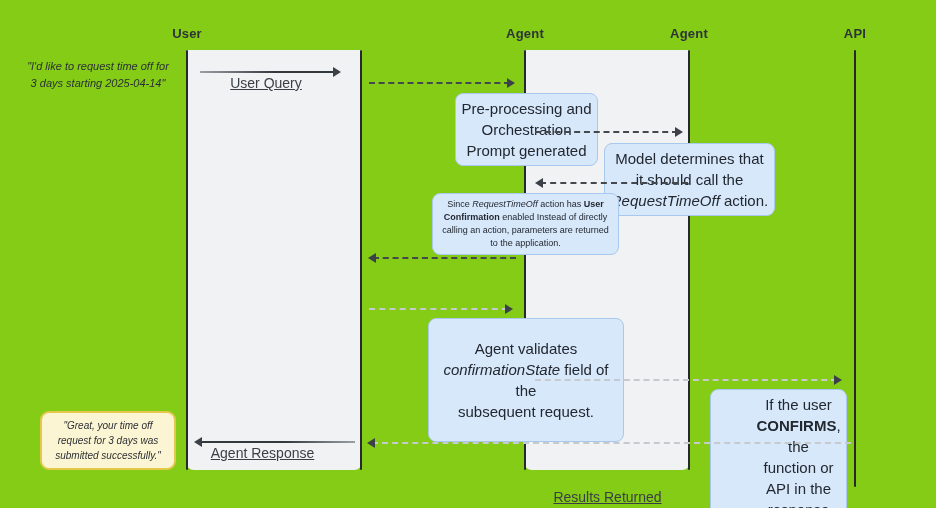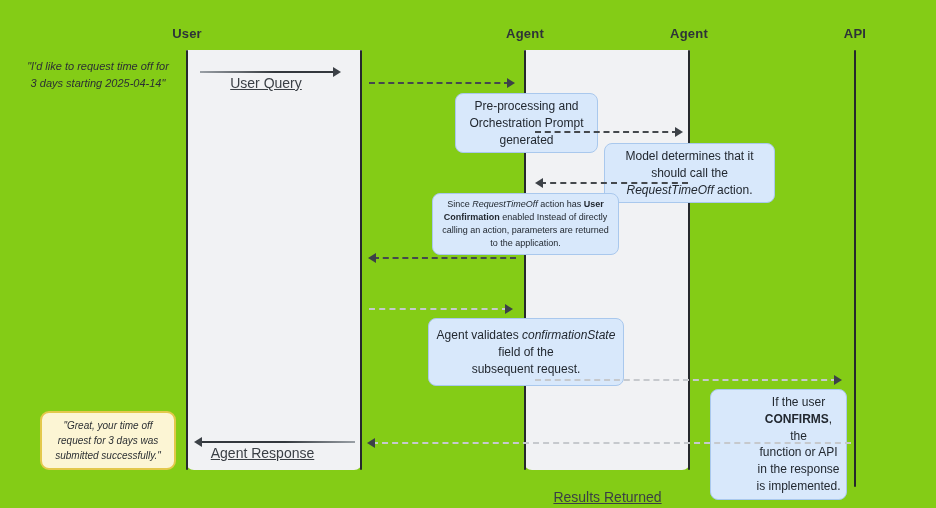--- a/index.html
+++ b/index.html
@@ -29,21 +29,21 @@
   .quote.boxed{
     font-size:10px;line-height:1.5;
     background:var(--quote-fill,#fcf5d4);
     border:2px solid var(--quote-border,#e3c84b);
     border-radius:9px;padding:5px 4px;box-sizing:border-box;
   }
   .note{
     position:absolute;box-sizing:border-box;text-align:center;
     background:var(--note-fill,#d8e8fb);
     border:1px solid var(--note-border,#a9c8ed);
-    border-radius:8px;color:#222830;font-size:12px;line-height:1.4;
+    border-radius:8px;color:#222830;font-size:15px;line-height:1.4;
     padding:4px 5px;white-space:pre-line;
   }
   .seg-b{font-weight:700;}
   .seg-i{font-style:italic;}
   .seg-n{font-style:normal;}
   .arrow{position:absolute;height:10px;}
   .shaft{position:absolute;left:0;right:4px;top:4px;height:0;}
   .shaft.solid{height:2px;background:linear-gradient(90deg,#9aa0a6,#33383d 55%);}
   .shaft.solid-rev{height:2px;background:linear-gradient(90deg,#33383d 55%,#9aa0a6);}
   .shaft.dashed-dark{border-top:2px dashed var(--dark-arrow,#44484d);}
@@ -113,21 +113,21 @@
     <div class="shaft dashed-dark" style="left:4px;right:0;"></div>
     <div class="head l"></div>
   </div>
 
 
   <div class="arrow" style="left:369px;top:304px;width:143px;">
     <div class="shaft dashed-light"></div>
     <div class="head r"></div>
   </div>
 
-  <div class="note" style="left:428px;top:318px;width:196px;padding:8px 6px;"><span class="seg-n">Agent validates </span><span class="seg-i">confirmationState</span><span class="seg-n"> field of the
+  <div class="note" style="left:428px;top:318px;width:196px;padding:19px 6px;"><span class="seg-n">Agent validates </span><span class="seg-i">confirmationState</span><span class="seg-n"> field of the
 subsequent request.</span></div>
 
   <div class="arrow" style="left:535px;top:375px;width:306px;">
     <div class="shaft dashed-light"></div>
     <div class="head r"></div>
   </div>
 
   <div class="note" style="left:710px;top:389px;width:137px;padding-left:45px;"><span class="seg-n">If the user </span><span class="seg-b">CONFIRMS</span><span class="seg-n">, the
 function or API in the response
 is implemented.</span></div>

